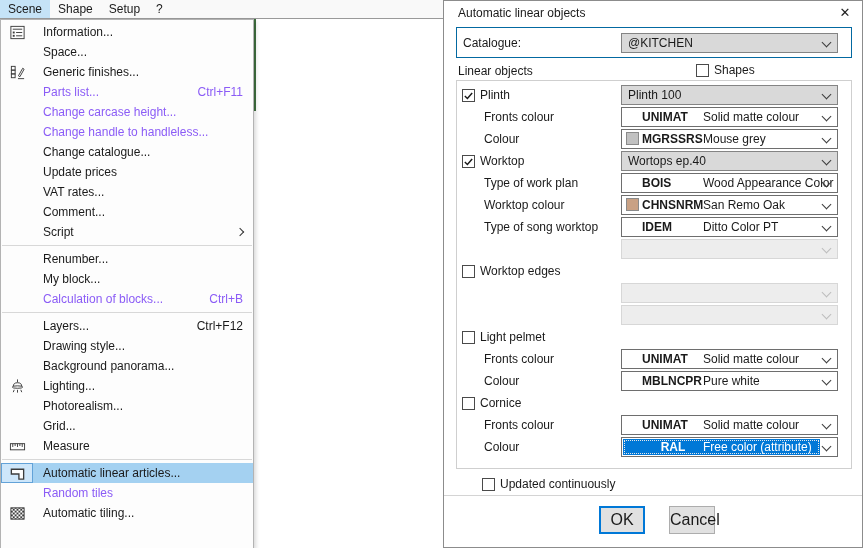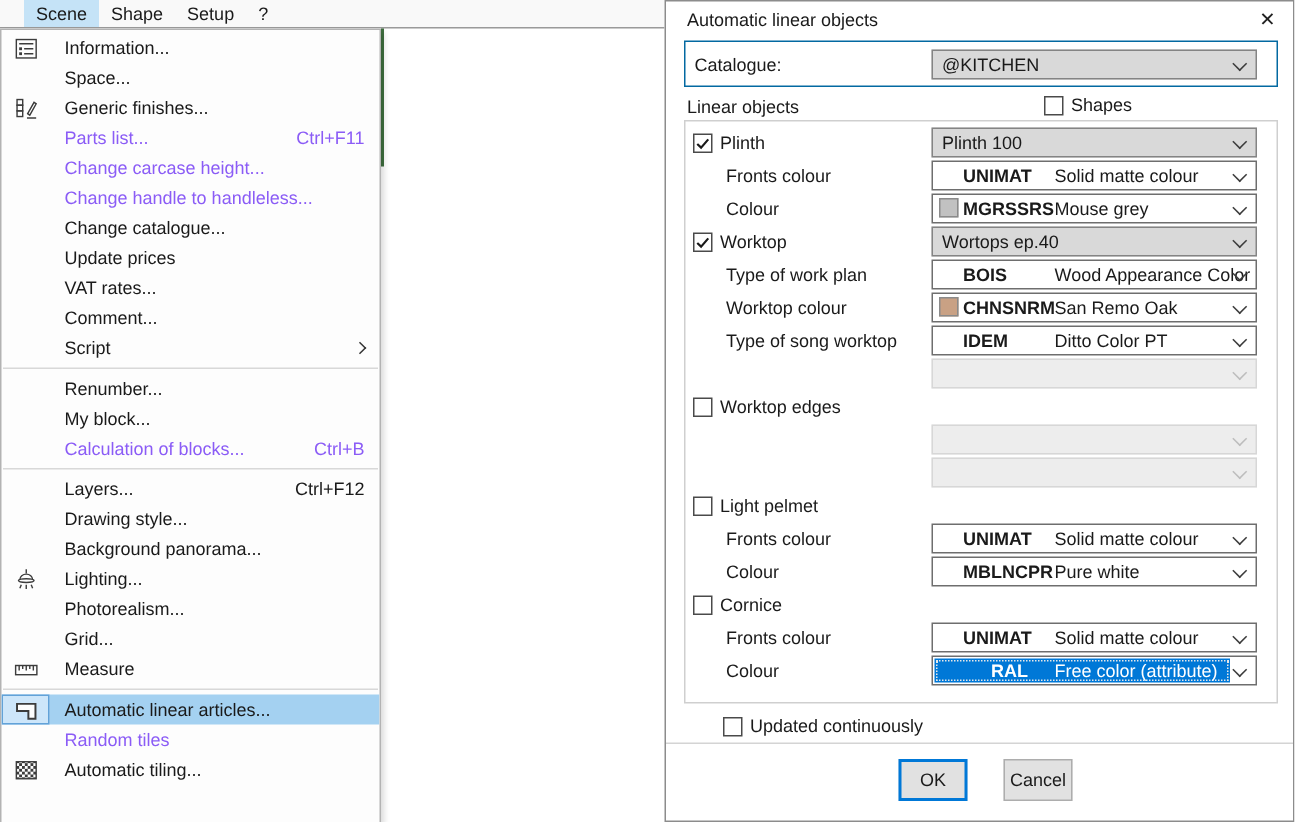--- a/index.html
+++ b/index.html
@@ -1,21 +1,21 @@
 <!DOCTYPE html>
 <html style="--sel: #0078d7; --mhl: #a4d1f1; --mbhl: #c5e3f7;"><head>
 <meta charset="utf-8">
 <style>
   html,body{margin:0;padding:0;overflow:hidden;width:863px;height:548px;
     font-family:"Liberation Sans",sans-serif;font-size:12px;color:#1a1a1a;background:#fff;}
   .screen{position:absolute;left:0;top:0;width:863px;height:548px;background:#fff;overflow:hidden;}
 
   
   .menubar{position:absolute;left:0;top:0;width:443px;height:19px;background:#f9f9f9;
-    border-bottom:1px solid #9a9a9a;box-sizing:border-box;display:flex;align-items:stretch;padding-left:16px;}
+    border-bottom:1px solid #9a9a9a;box-sizing:border-box;display:flex;align-items:stretch;padding-left:0;}
   .mb-item{padding:2px 8px 0;white-space:nowrap;}
   .mb-item.selected{background:var(--mbhl,#c5e3f7);}
 
   .green-line{position:absolute;left:254px;top:19px;width:2px;height:92px;background:#3f6f3f;}
 
   
   .menu-panel{position:absolute;left:0;top:19px;width:254px;height:530px;background:#fdfdfd;
     border:1px solid #b3b3b3;box-sizing:border-box;padding-top:2px;overflow:hidden;
     box-shadow:2px 2px 4px rgba(0,0,0,.15);}
   .menu-row{height:20px;display:flex;align-items:center;position:relative;text-align:right;}
@@ -69,21 +69,21 @@
   .combo.disabled .chev{border-color:#bdbdbd;}
   .combo.selected .sel-bg{position:absolute;left:1px;top:1px;right:17px;bottom:1px;
     background:var(--sel,#0078d7);outline:1px dotted #e8e8e8;outline-offset:-2px;}
   .combo.selected .code{color:#fff;z-index:1;text-align:center;}
   .combo.selected .desc{color:#fff;z-index:1;}
 
   .updated-box{position:absolute;left:14px;top:476px;display:flex;align-items:center;margin-left:24px;}
   .footer-sep{position:absolute;left:0;right:0;top:494px;height:1px;background:#d4d4d4;}
   .btn{position:absolute;top:505px;width:46px;height:28px;background:#e1e1e1;
     border:1px solid #adadad;box-sizing:border-box;font-family:"Liberation Sans",sans-serif;
-    font-size:12px;color:#1a1a1a;padding:0;}
+    font-size:16px;color:#1a1a1a;padding:0;}
   .btn.ok{left:155px;border:2px solid var(--sel,#0078d7);}
   .btn.cancel{left:225px;}
 </style>
 </head>
 <body>
 
 <div class="screen">
 
   <div class="menubar" id="menubar">
       <div class="mb-item selected">Scene</div>

